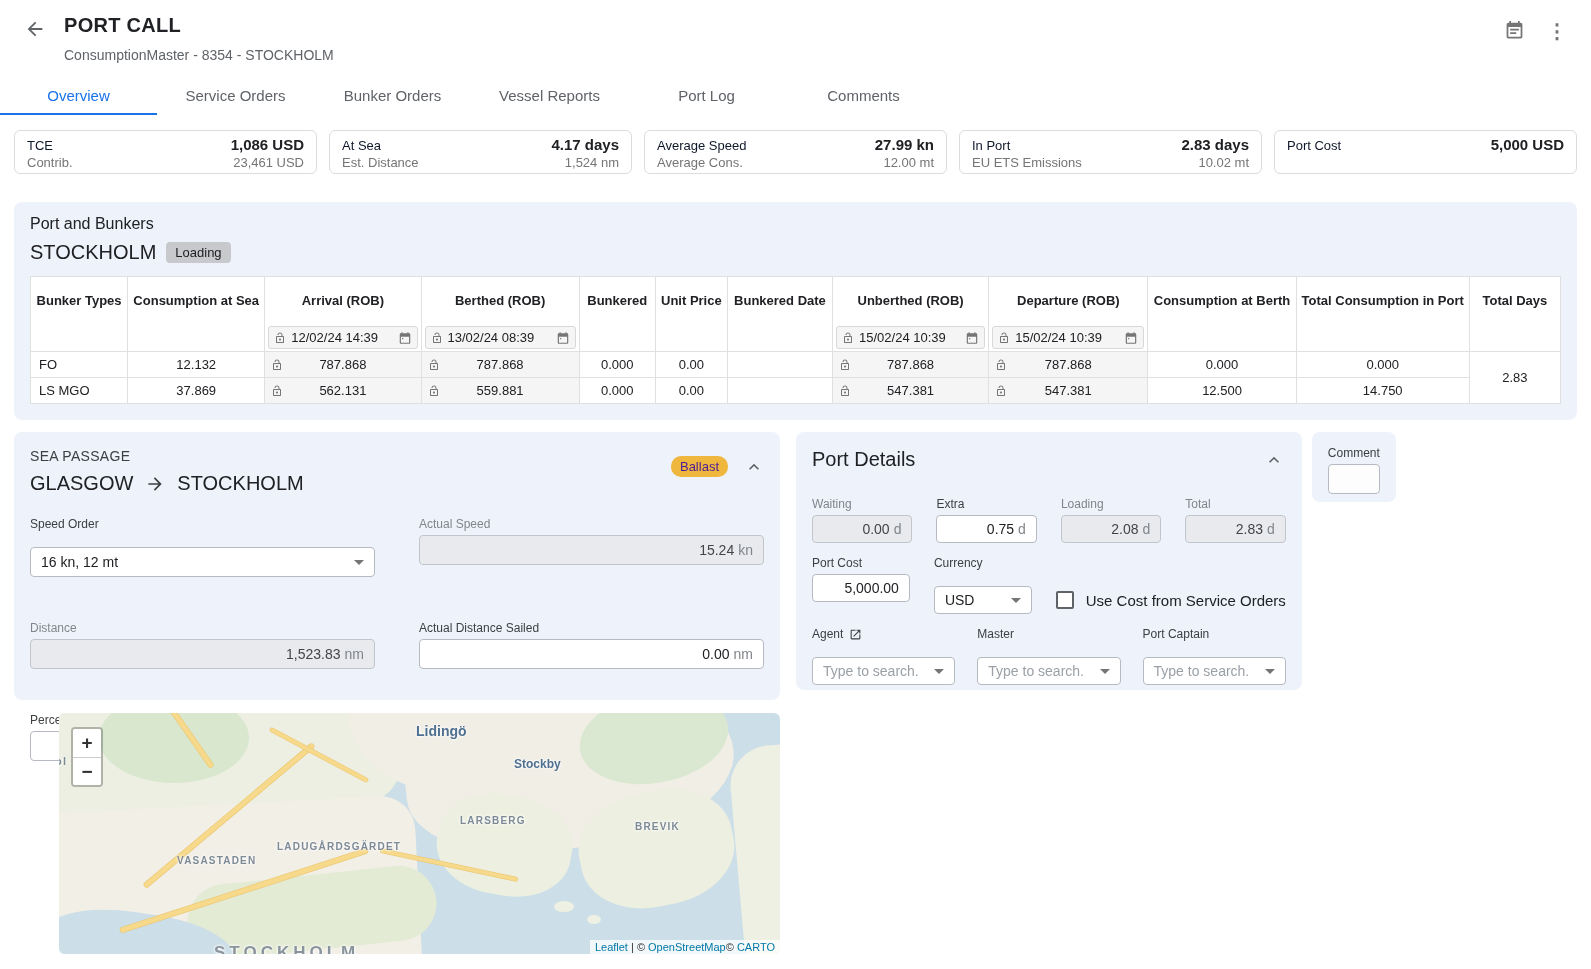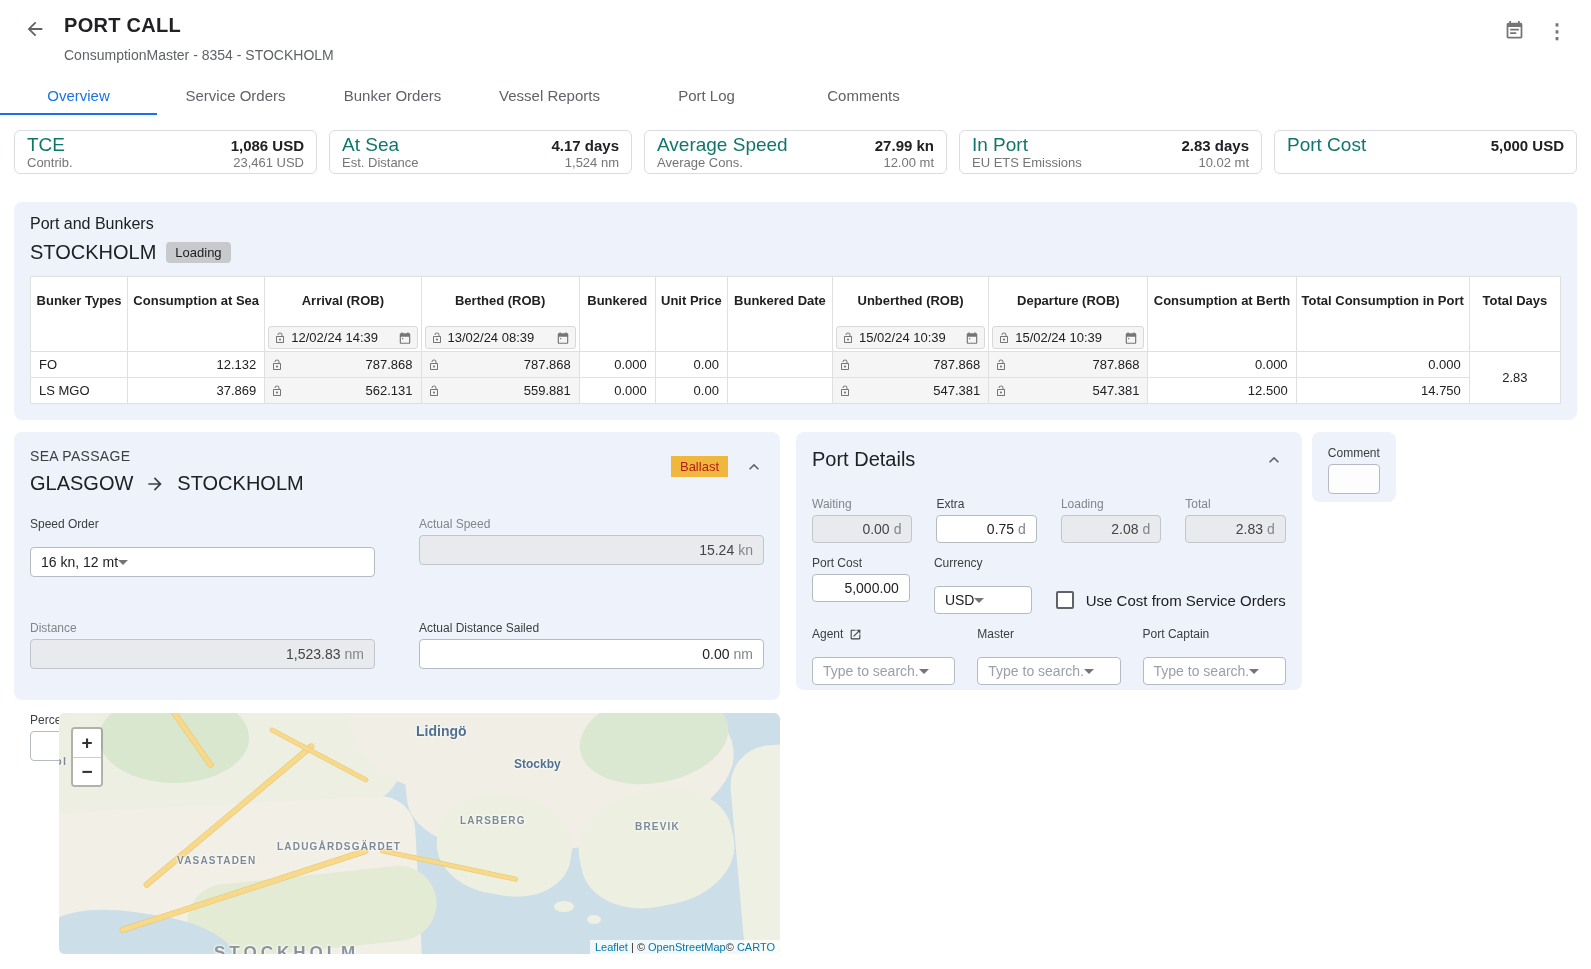--- a/index.html
+++ b/index.html
@@ -18,21 +18,21 @@
   
   .tabs { display:flex; margin-top:14px; }
   .tab { width:157px; height:38px; display:flex; align-items:center; justify-content:center;
     font-size:15px; font-weight:500; color:#5f6368; cursor:pointer; border-bottom:2px solid transparent; }
   .tab.active { color:#1a73e8; border-bottom-color:#1a73e8; }
 
   
   .kpi-row { display:flex; gap:12px; padding:15px 14px 0 14px; }
   .kpi-card { flex:1; border:1px solid #dadce0; border-radius:6px; padding:5px 12px; background:#fff; height:44px; }
   .kpi-line { display:flex; justify-content:space-between; align-items:baseline; line-height:17px; }
-  .kpi-l1-label { font-size:19px; color:#0f766e; }
+  .kpi-l1-label { font-size:13px; color:#0f172a; }
   .kpi-l1-value { font-size:15px; font-weight:700; color:#202124; }
   .kpi-l2-label, .kpi-l2-value { font-size:13px; color:#757575; }
 
   
   .section-card { background:#eef2fb; border-radius:8px; }
   .bunkers-card { margin:28px 14px 0 14px; padding:13px 16px 16px 16px; }
   .bunkers-title { font-size:16px; color:#202124; }
   .port-line { display:flex; align-items:center; gap:10px; margin-top:8px; margin-bottom:12px; }
   .port-name { font-size:20px; color:#202124; }
   .chip { background:#c7c9cc; color:#202124; font-size:13px; font-weight:500; border-radius:4px; padding:3px 9px; }
@@ -40,48 +40,48 @@
   
   table.bunkers { width:100%; border-collapse:collapse; table-layout:fixed; background:#fff; font-size:13px; }
   table.bunkers th, table.bunkers td { border:1px solid #e0e0e0; }
   table.bunkers th { height:48px; font-weight:700; color:#202124; text-align:center; padding:0 4px; border-bottom:0; }
   tr.dates-row td { height:27px; border-top:0; padding:0 2px; }
   .dt-box { display:flex; align-items:center; gap:5px; background:#f5f5f5; border:1px solid #d9d9d9;
     border-radius:3px; height:23px; padding:0 5px; margin:1px; }
   .dt-box .dt-text { font-size:13px; color:#202124; white-space:nowrap; }
   .dt-box .cal { margin-left:auto; color:#757575; cursor:pointer; }
   .ic { color:#757575; flex:0 0 auto; }
-  tbody.data td { height:26px; padding:0 8px; text-align:right; color:#202124; }
+  tbody.data td { height:26px; padding:0 8px; text-align:center; color:#202124; }
   tbody.data td.ltxt { text-align:left; }
   td.rob { background:#f5f5f5; position:relative; padding-left:24px; }
   td.rob .lockpos { position:absolute; left:6px; top:50%; transform:translateY(-50%); }
   td.total-days { text-align:center !important; vertical-align:middle; }
 
   
   .main-grid { display:grid; grid-template-columns:766px 761px; gap:16px; padding:12px 14px 0 14px; }
   .left-col { display:flex; flex-direction:column; gap:13px; }
   .right-col { display:flex; flex-direction:row; gap:10px; }
 
   
   .sea-card { position:relative; padding:16px; height:268px; }
   .sea-eyebrow { font-size:14px; color:#3c4043; letter-spacing:.3px; }
   .route-line { display:flex; align-items:center; gap:12px; margin-top:8px; font-size:20px; color:#202124; }
   .sea-right { position:absolute; top:24px; right:16px; display:flex; align-items:center; gap:16px; }
-  .badge-ballast { background:#efb73e; color:#b91c1c; font-size:13px; font-weight:500; border-radius:0; padding:3px 9px; }
+  .badge-ballast { background:#efb73e; color:#4c1d95; font-size:13px; font-weight:500; border-radius:10px; padding:3px 9px; }
   .chev { color:#5f6368; cursor:pointer; }
 
   .form-grid2 { display:grid; grid-template-columns:1fr 1fr; column-gap:14px; row-gap:13px; margin-top:22px;gap:44px; }
   .field-label { font-size:12px; color:#3c4043; margin-bottom:4px; }
   .field-label.dim { color:#80868b; }
   .inputbox { height:30px; border:1px solid #b6bac1; border-radius:4px; background:#fff; display:flex;
     align-items:center; padding:0 10px; font-size:14px; }
   .inputbox.num { justify-content:flex-end; gap:4px; }
   .inputbox.disabled { background:#e8eaee; border-color:#c2c6cc; color:#444; }
   .suffix { color:#80868b; }
-  .selectbox { cursor:pointer;margin-top:16px; }
+  .selectbox { justify-content:space-between; cursor:pointer;margin-top:16px; }
   .dd-arrow { width:0; height:0; border-left:5px solid transparent; border-right:5px solid transparent;
     border-top:5px solid #757575; }
 
   
   .map { position:relative; height:241px; border-radius:6px; overflow:hidden; background:#ccdee7;margin-left:45px; }
   .map .blob { position:absolute; }
   .city-tex { background-image:
       repeating-linear-gradient(22deg, transparent 0 15px, rgba(255,255,255,.85) 15px 17px),
       repeating-linear-gradient(112deg, transparent 0 19px, rgba(255,255,255,.8) 19px 21px); }
   .road { position:absolute; background:#f6d98b; border-radius:3px; box-shadow:0 0 0 .5px #eac36b; }

